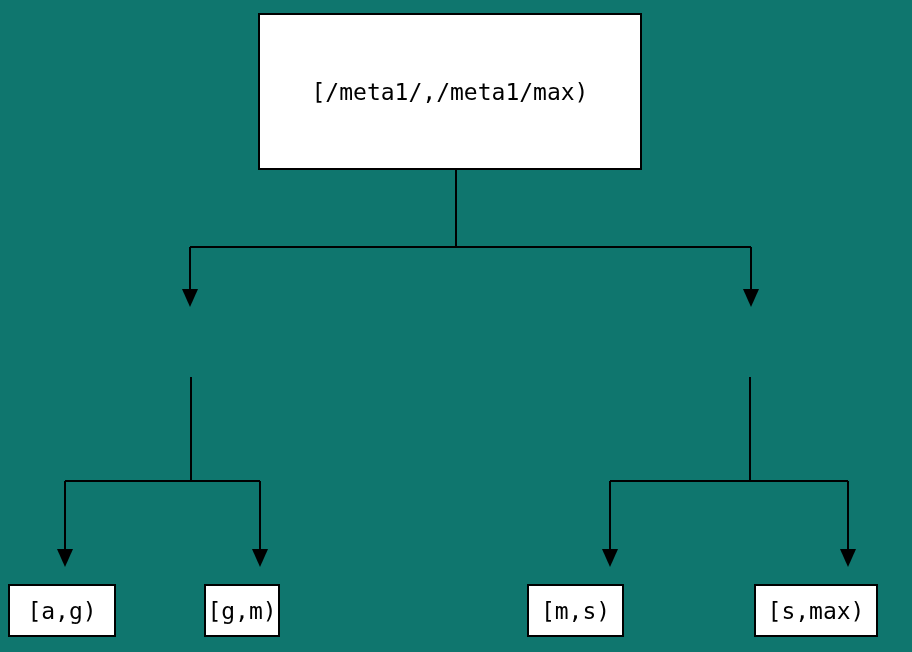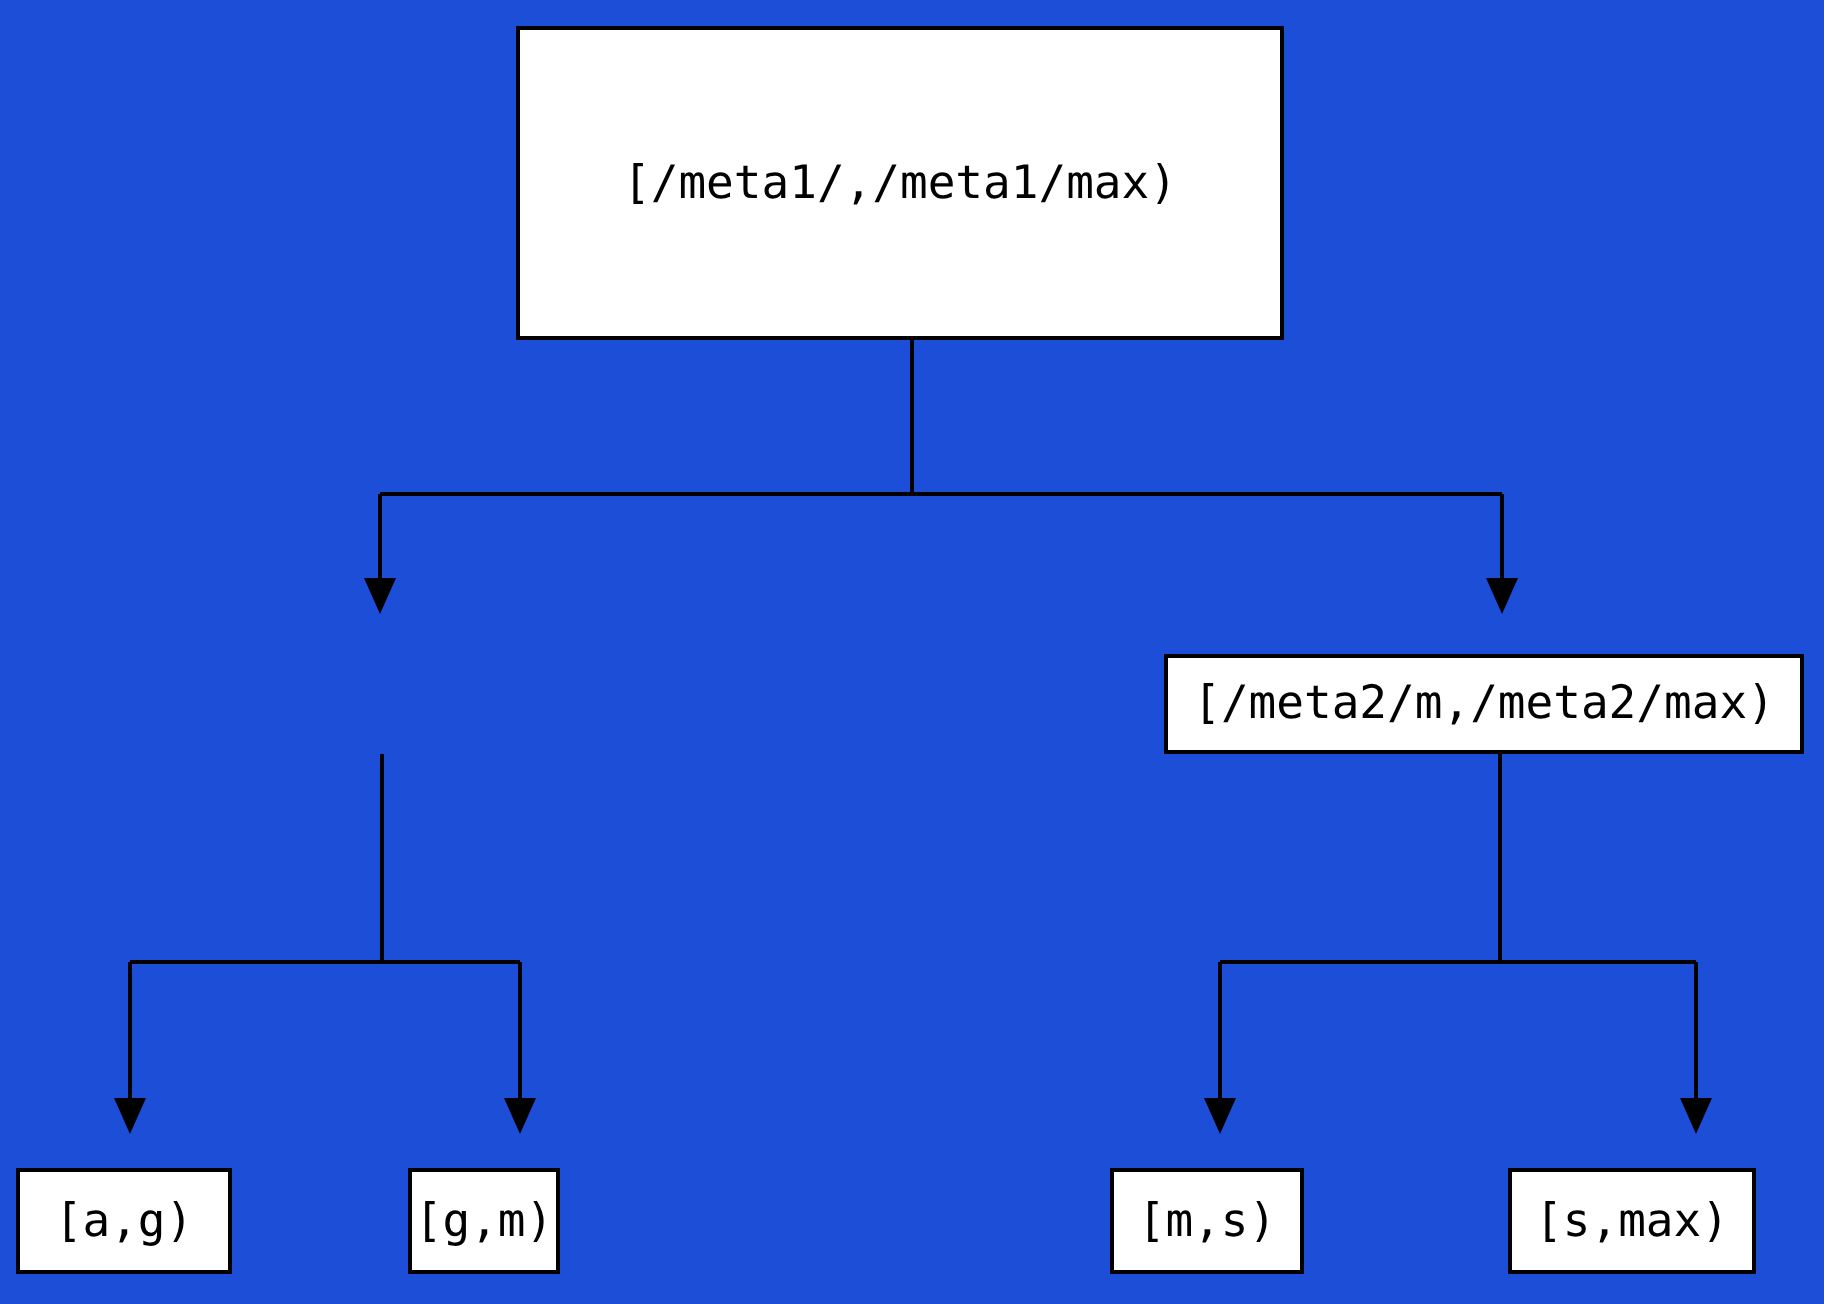--- a/index.html
+++ b/index.html
@@ -4,21 +4,21 @@
 <style>
   html, body {
     margin: 0;
     padding: 0;
     background: #ffffff;
   }
   .canvas {
     position: relative;
     width: 912px;
     height: 652px;
-    background: #1d4ed8;
+    background: #0f766e;
     font-family: "DejaVu Sans Mono", "Liberation Mono", monospace;
     overflow: hidden;
   }
   .edges-svg {
     position: absolute;
     left: 0;
     top: 0;
     width: 912px;
     height: 652px;
   }
@@ -32,21 +32,21 @@
     align-items: center;
     justify-content: center;
     font-size: 23px;
     white-space: nowrap;
   }
   #node-root      { left: 258px; top: 13px;  width: 384px; height: 157px; }
   #node-left-mid  { left: 23px;  top: 327px; width: 320px; height: 50px; }
   #node-right-mid { left: 582px; top: 327px; width: 320px; height: 50px; }
   #node-leaf-ag   { left: 8px;   top: 584px; width: 108px;  height: 53px; text-align: center; }
   #node-leaf-gm   { left: 204px; top: 584px; width: 76px;  height: 53px; }
-  #node-leaf-ms   { left: 555px; top: 584px; width: 97px;  height: 53px; }
+  #node-leaf-ms   { left: 527px; top: 584px; width: 97px;  height: 53px; }
   #node-leaf-smax { left: 754px; top: 584px; width: 124px; height: 53px; }
 </style>
 </head>
 <body>
 
 <div class="canvas">
 
   <svg class="edges-svg" width="912" height="652" viewBox="0 0 912 652" xmlns="http://www.w3.org/2000/svg" aria-hidden="true">
 
     <g stroke="#000000" stroke-width="2" fill="none">
@@ -73,21 +73,20 @@
       <path d="M610,481 V550"></path>
       <path d="M848,481 V550"></path>
     </g>
     <polygon points="610,567 602,549 618,549" fill="#000000"></polygon>
     <polygon points="848,567 840,549 856,549" fill="#000000"></polygon>
   </svg>
 
   <div class="node" id="node-root">[/meta1/,/meta1/max)</div>
 
 
-  <div class="node" id="node-right-mid">[/meta2/m,/meta2/max)</div>
 
   <div class="node" id="node-leaf-ag">[a,g)</div>
 
   <div class="node" id="node-leaf-gm">[g,m)</div>
 
   <div class="node" id="node-leaf-ms">[m,s)</div>
 
   <div class="node" id="node-leaf-smax">[s,max)</div>
 
 </div>

